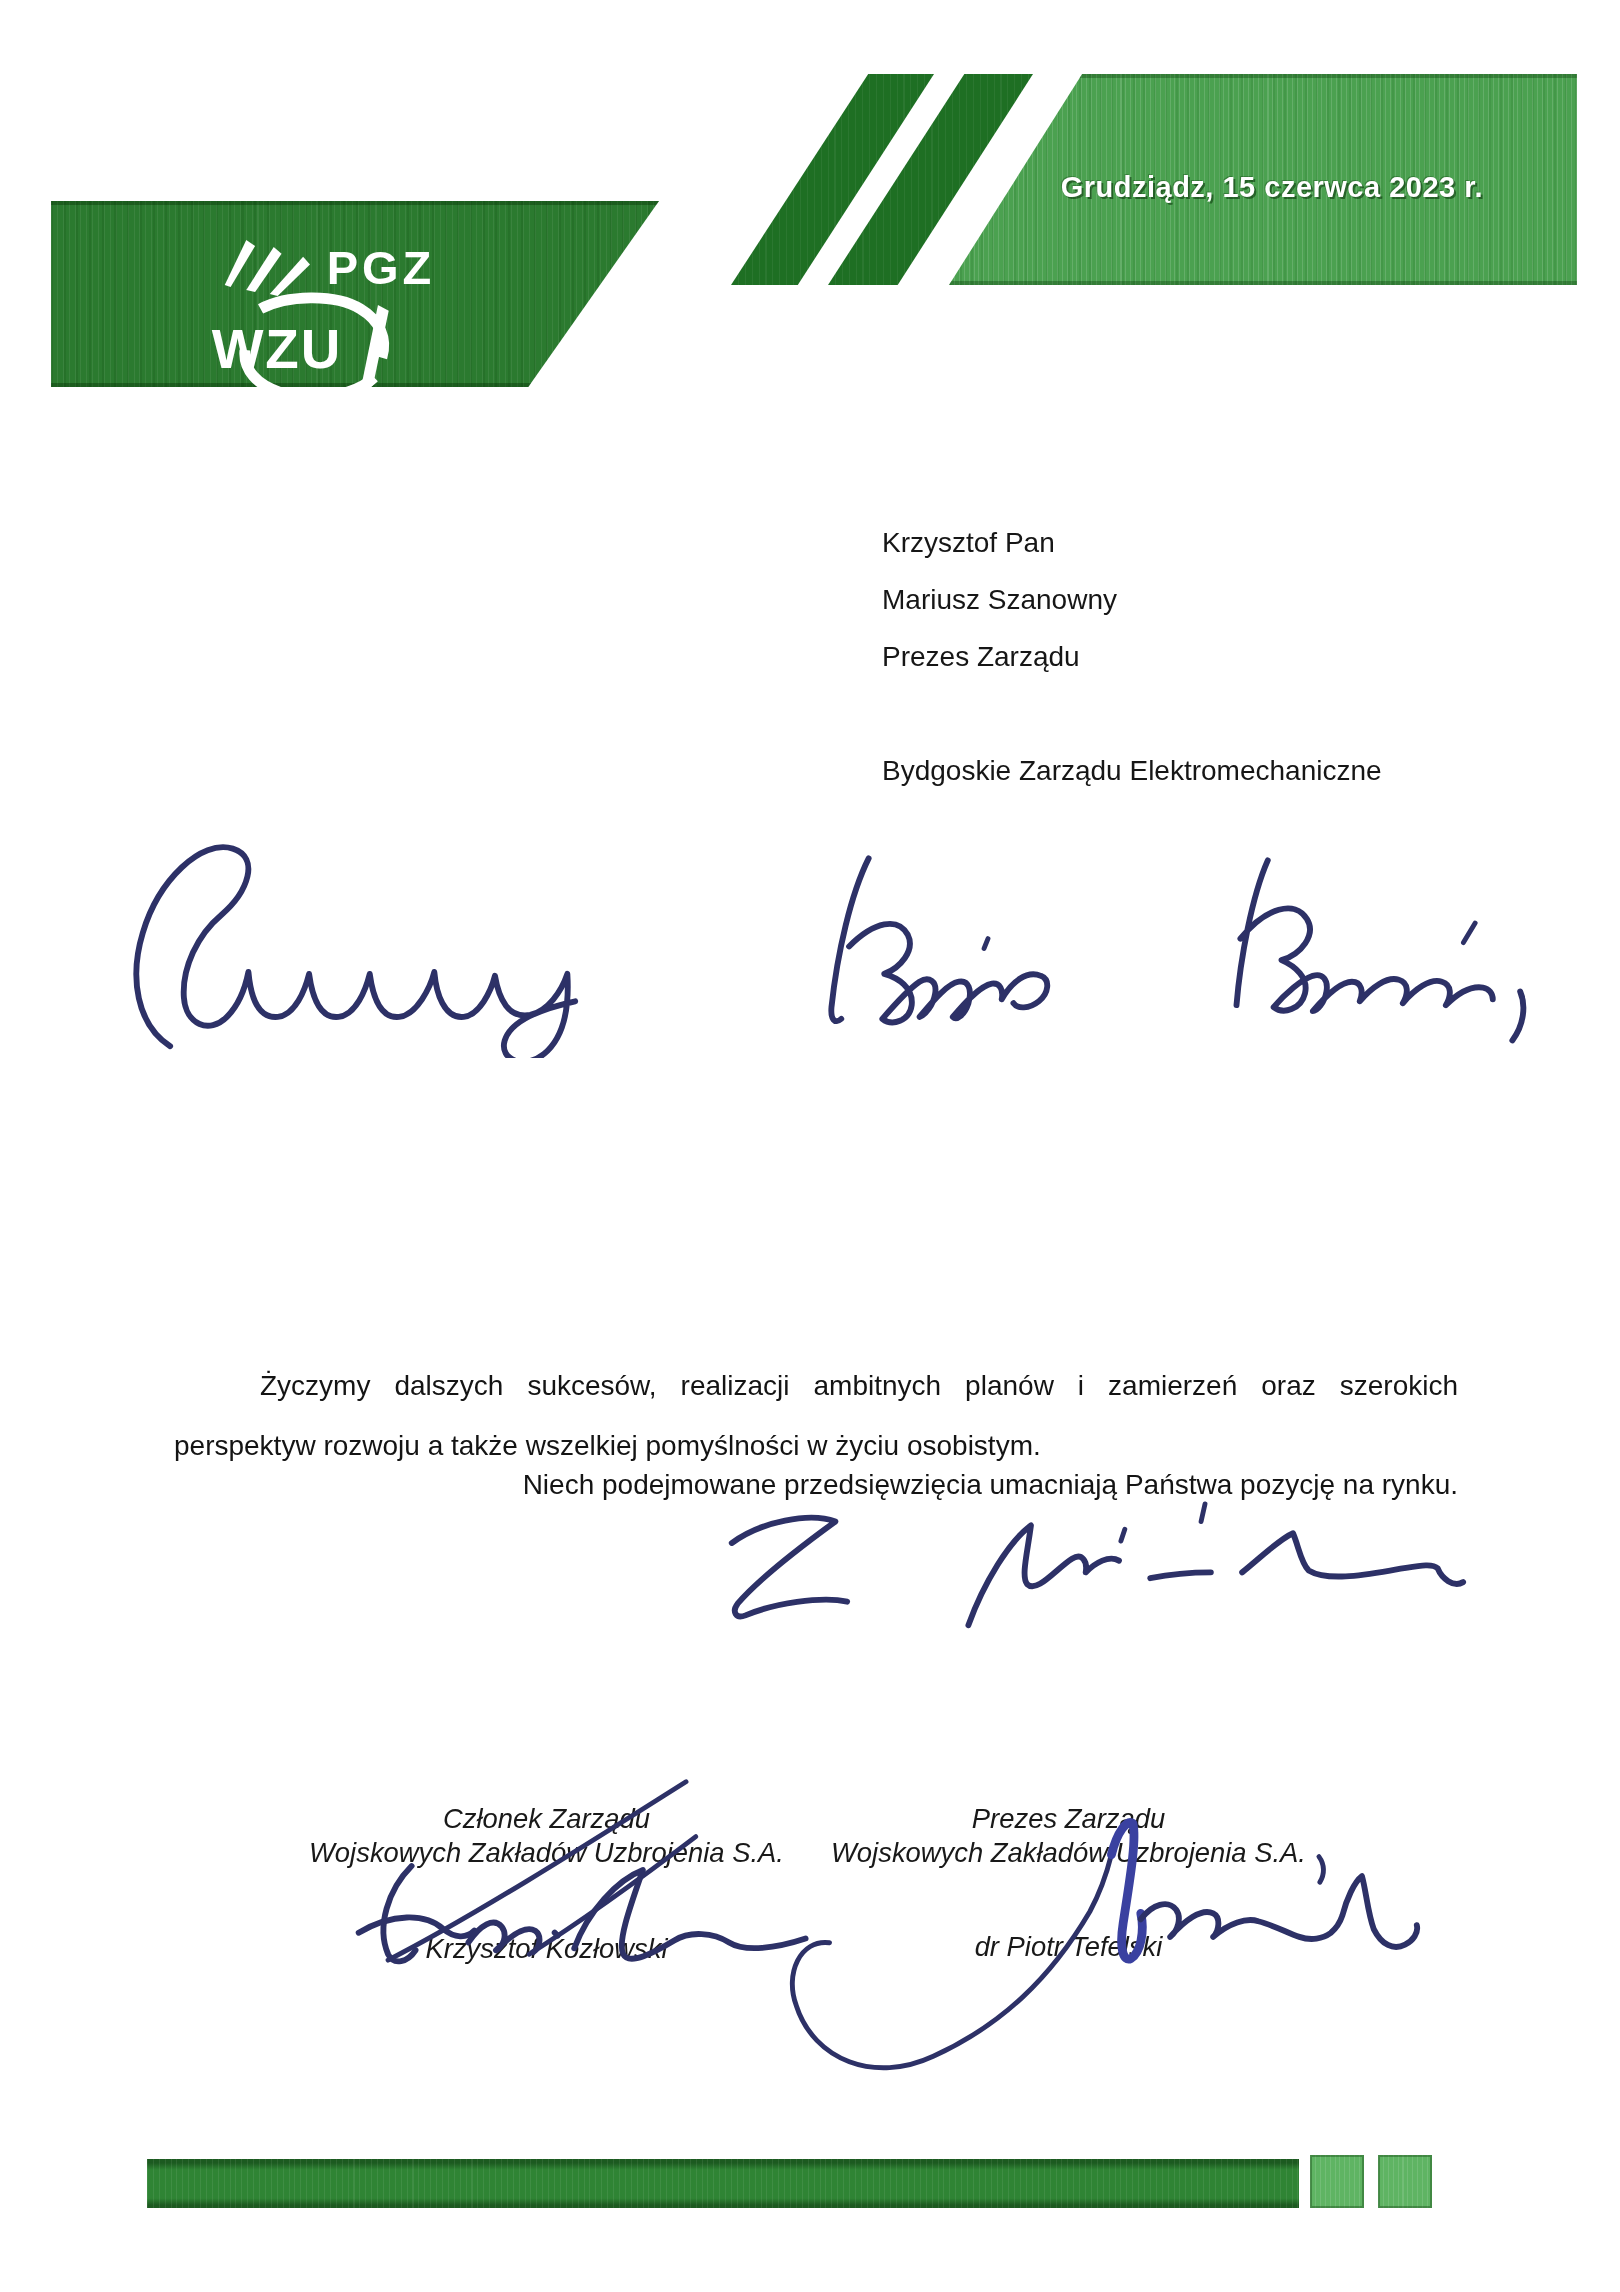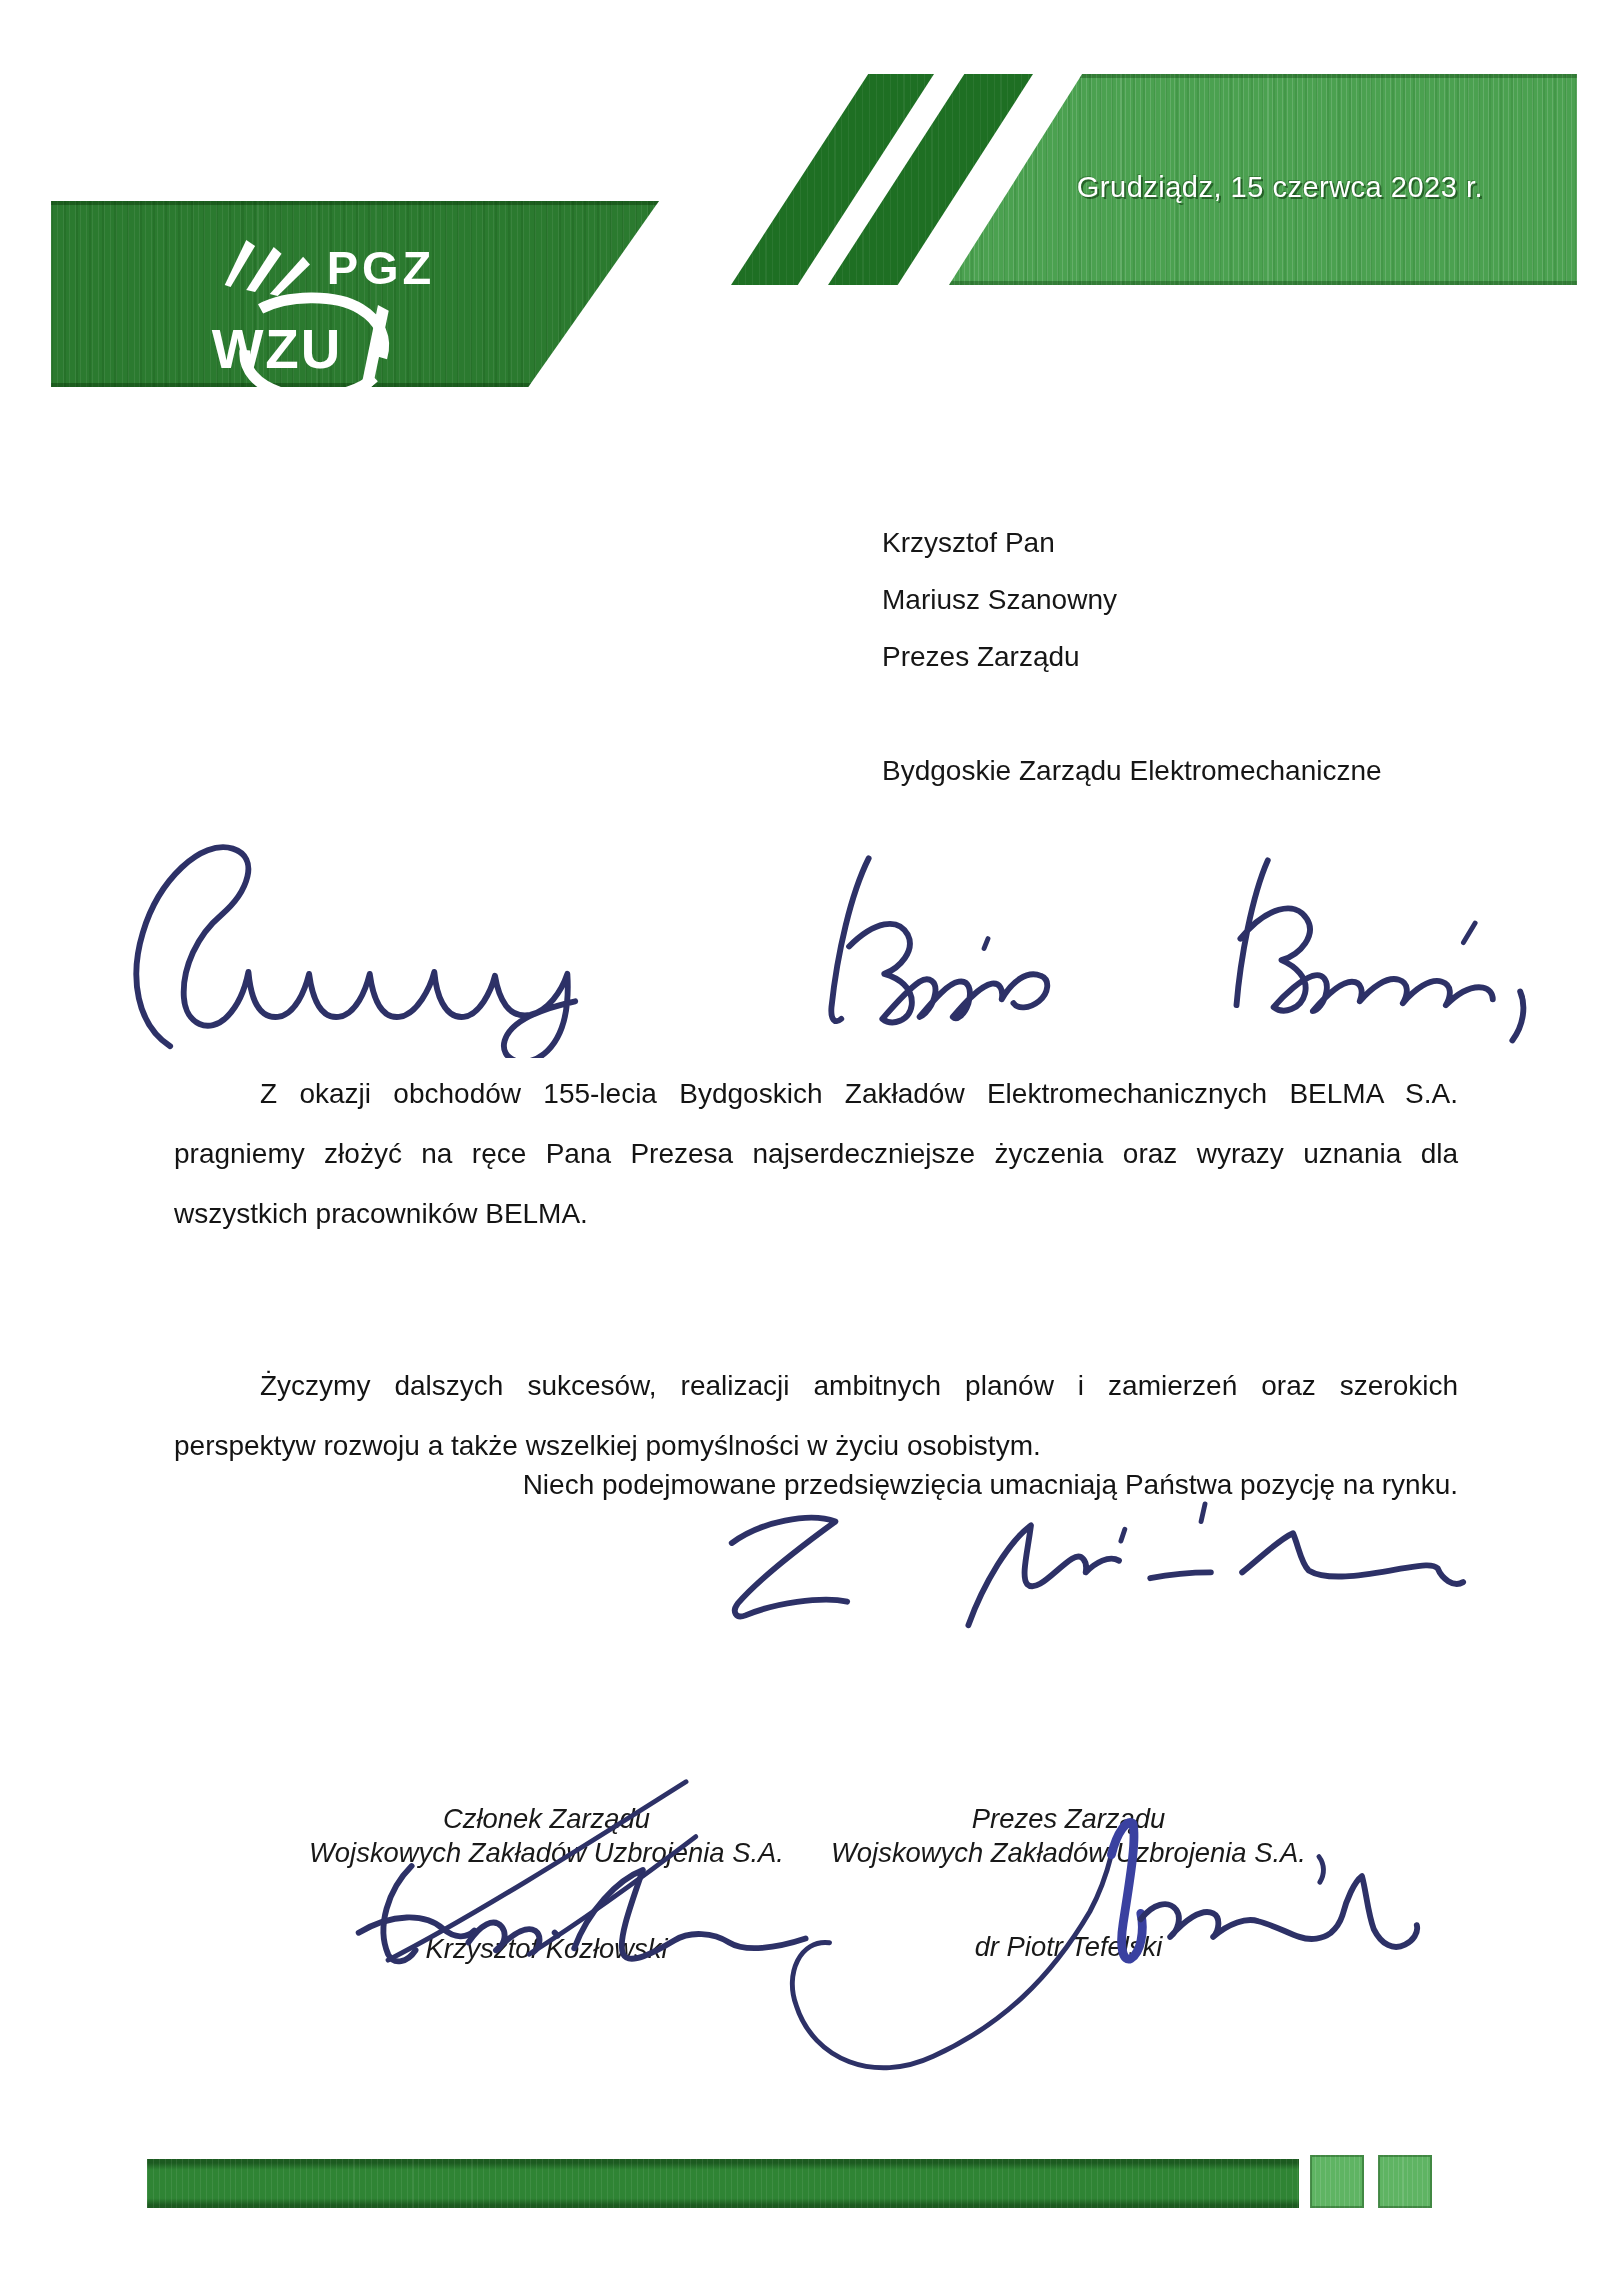--- a/index.html
+++ b/index.html
@@ -30,21 +30,21 @@
   .banner-right{
     position:absolute;left:949px;top:74px;width:628px;height:211px;
     clip-path:polygon(21.2% 0,100% 0,100% 100%,0 100%);
     background-image:
       repeating-linear-gradient(90deg, rgba(255,255,255,0.14) 0 1px, rgba(0,0,0,0) 1px 4.9px),
       repeating-linear-gradient(90deg, rgba(0,70,0,0.10) 0 2px, rgba(0,0,0,0) 2px 10.8px),
       linear-gradient(var(--banner-light),var(--banner-light));
     box-shadow:inset 0 3.9px 0 rgba(0,45,0,.30), inset 0 -3.9px 0 rgba(0,45,0,.30);
   }
   .date-line{
-    position:absolute;right:94px;top:97px;font-size:29px;font-weight:normal;color:#fff;
+    position:absolute;right:94px;top:97px;font-size:29px;font-weight:bold;color:#fff;
     letter-spacing:0.5px;text-shadow:2px 2px 0 rgba(8,48,8,.55), -1px -1px 0 rgba(8,48,8,.30);
     white-space:nowrap;
   }
   .pgz-logo{position:absolute;left:160px;top:33px;}
   .wzu-logo{position:absolute;left:145px;top:86px;}
   
   .recipient{position:absolute;left:882px;top:514px;font-size:28px;line-height:57px;color:#161616;}
   .recipient .gap{height:57px;}
   
   .para{position:absolute;left:174px;width:1284px;font-size:28px;line-height:60px;
@@ -124,21 +124,20 @@
 
   <svg class="hand greeting-svg" width="1470" height="225" viewBox="0 0 1500 230" role="img" aria-label="Szanowny Panie Prezesie,">
     <path d="M 52,218 C 18,196 10,148 24,102 C 40,48 84,6 116,16 C 144,25 132,60 104,84 C 80,104 64,138 66,168 C 68,196 92,206 110,188 C 124,174 130,152 132,142 C 134,164 140,190 162,188 C 180,186 190,160 194,144 C 197,166 204,190 224,188 C 242,186 252,160 256,144 C 259,166 266,190 286,188 C 304,186 318,158 322,142 C 324,164 332,190 352,188 C 368,186 380,162 384,146 C 388,170 398,190 420,186 C 438,182 452,162 458,144 C 460,176 456,208 434,226 C 414,242 388,232 394,212 C 400,192 430,180 466,172"></path>
     <path d="M 766,26 C 748,62 734,122 728,178 C 727,190 731,196 738,190 M 746,116 C 772,90 796,86 806,104 C 814,120 798,138 782,144 C 796,148 812,158 810,176 C 808,192 790,198 780,190 C 792,176 806,160 818,152 C 828,146 836,152 834,164 C 832,176 824,186 818,188 C 830,174 846,154 858,152 C 868,150 872,160 868,174 C 864,186 856,192 852,188 C 864,174 880,156 892,154 C 900,153 904,160 902,170 C 912,152 928,140 942,146 C 952,150 950,164 940,172 C 930,180 918,180 914,174"></path>
     <path class="thin" d="M 884,118 L 888,108"></path>
     <path d="M 1174,28 C 1158,64 1146,128 1142,176 M 1146,108 C 1172,76 1202,68 1214,88 C 1224,104 1208,124 1188,130 C 1202,136 1216,148 1212,164 C 1208,180 1190,186 1180,178 C 1192,164 1208,150 1220,146 C 1230,143 1236,150 1234,162 C 1232,174 1224,182 1220,182 C 1232,168 1248,152 1260,152 C 1270,152 1272,162 1268,172 C 1280,158 1296,146 1308,150 C 1318,153 1318,164 1312,174 C 1324,160 1340,148 1352,152 C 1362,155 1362,166 1356,176 C 1368,164 1382,156 1394,158 C 1400,159 1404,164 1404,170"></path>
     <path class="thin" d="M 1374,112 L 1386,92"></path>
     <path d="M 1432,162 C 1438,176 1436,196 1424,212"></path>
   </svg>
 
-  <p class="para para-1">Z okazji obchodów 155-lecia Bydgoskich Zakładów Elektromechanicznych BELMA S.A. pragniemy złożyć na ręce Pana Prezesa najserdeczniejsze życzenia oraz wyrazy uznania dla wszystkich pracowników BELMA.</p>
   <p class="para para-2">Życzymy dalszych sukcesów, realizacji ambitnych planów i zamierzeń oraz szerokich perspektyw rozwoju a także wszelkiej pomyślności w życiu osobistym.</p>
   <p class="para para-3">Niech podejmowane przedsięwzięcia umacniają Państwa pozycję na rynku.</p>
 
   <svg class="hand closing-svg" width="882" height="176" viewBox="0 0 900 180" role="img" aria-label="Z poważaniem">
     <path d="M 146,44 C 176,22 226,12 252,22 C 230,38 176,78 152,106 C 146,114 150,122 160,118 C 188,106 238,98 264,104"></path>
     <path d="M 388,128 C 404,84 430,42 452,26 C 448,56 442,78 448,86 C 458,96 478,70 494,60 C 504,54 510,62 508,74 C 518,64 532,56 542,62 M 574,80 C 594,76 616,74 636,74 M 668,74 C 688,58 706,40 720,34 C 726,48 728,64 736,72 C 756,84 796,76 826,71 C 846,68 862,64 868,70 C 872,80 884,90 894,84"></path>
     <path class="thin" d="M 630,4 L 626,22"></path>
     <path class="thin" d="M 548,30 L 544,42"></path>
   </svg>
 

